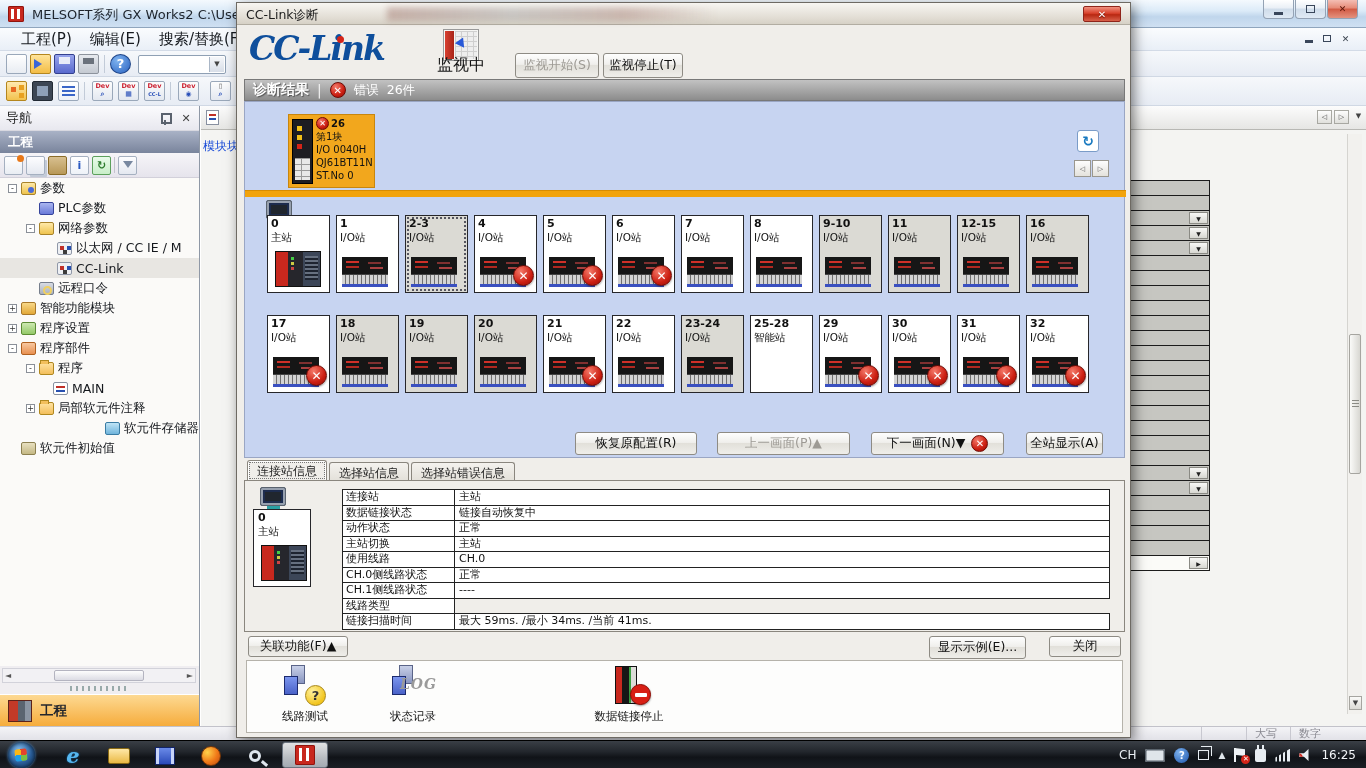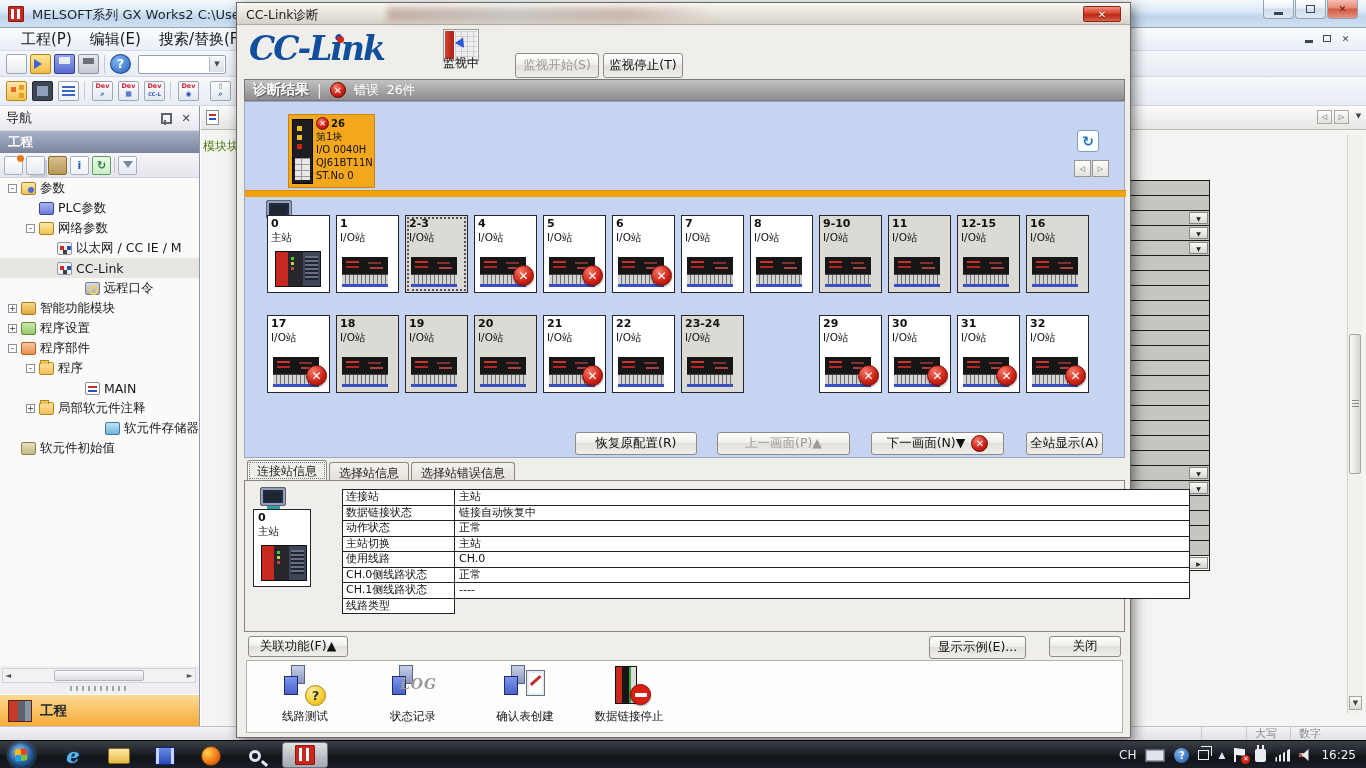--- a/index.html
+++ b/index.html
@@ -104,21 +104,21 @@
 .ci-1{background:linear-gradient(#fdfdfd,#dde2ea);border:1px solid #8a94a4}
 .ci-1:after{content:"";position:absolute;left:10px;top:2px;width:2px;height:17px;background:#9aa4b4}
 .ci-2{background:#2a66c8;border:1px solid #174084;box-shadow:inset 0 0 0 3px #bcd6f2}
 .ci-2:after{content:"";position:absolute;left:-4px;bottom:-3px;width:12px;height:9px;background:#4ca43c;border:1px solid #2c6c20}
 
 
 .editor{position:absolute;left:201px;top:106px;width:1165px;height:620px;background:#f4f4f2}
 .ed-tabstrip{position:absolute;left:0;top:0;width:100%;height:24px;background:linear-gradient(#fcfcfc,#e6e6e4);border-bottom:1px solid #b8b8b4}
 .ed-tab-ico{position:absolute;left:5px;top:4px;width:13px;height:15px;background:#fff;border:1px solid #8890a0}
 .ed-tab-ico:after{content:"";position:absolute;left:2px;top:3px;width:7px;height:2px;background:#c03028;box-shadow:0 4px 0 #2850b0}
-.ed-frag{position:absolute;left:2px;top:32px;width:34px;overflow:hidden;white-space:nowrap;font-size:12px;color:#4d7c0f}
+.ed-frag{position:absolute;left:2px;top:32px;width:34px;overflow:hidden;white-space:nowrap;font-size:12px;color:#1d4ed8}
 .ed-scrollbtn{position:absolute;width:15px;height:14px;top:4px;background:linear-gradient(#fdfdfd,#e0e0dc);border:1px solid #a8a8a2;font-size:7px;color:#444;text-align:center;line-height:13px}
 .param-grid{position:absolute;left:929px;top:75px;width:80px}
 .pcell{position:relative;height:16px;margin-top:-1px;background:#c6c6c1;border:1px solid #1c1c1c}
 .pcell.white{background:#fbfbf8}
 .pdrop{position:absolute;right:1px;top:1px;width:19px;height:12px;background:linear-gradient(#f8f8f6,#d8d8d2);border:1px solid #8a8a84;font-size:6px;color:#222;text-align:center;line-height:11px}
 .vscroll{position:absolute;left:1146px;top:28px;width:15px;height:580px;background:#f2f1ee;border-left:1px solid #d5d4d0}
 .vthumb{position:absolute;left:1px;top:200px;width:12px;height:140px;background:linear-gradient(90deg,#fafaf8,#d8d7d2);border:1px solid #a6a5a0;border-radius:2px}
 .vthumb:after{content:"";position:absolute;left:2px;top:65px;width:7px;height:7px;background:repeating-linear-gradient(#8a8a84 0 1px,transparent 1px 3px)}
 .varrow{position:absolute;left:1px;top:562px;width:13px;height:14px;background:linear-gradient(#fafaf8,#dcdbd6);border:1px solid #a6a5a0;font-size:7px;text-align:center;line-height:13px;color:#444}
 
@@ -173,21 +173,21 @@
  background:linear-gradient(#f0907f,#d8422c 45%,#b82812 55%,#d8604a);color:#fff;font-size:10px;font-weight:bold;
  display:flex;align-items:center;justify-content:center;text-shadow:0 1px 1px #6a0e04}
 .cclogo{position:absolute;left:12px;top:26px;width:150px;height:48px;color:#0f4f9c;
  font-family:"DejaVu Serif","Liberation Serif",serif;font-style:italic;font-weight:bold;font-size:33px;letter-spacing:-2px}
 .cclogo .reddot{position:absolute;left:88px;top:7px;width:7px;height:7px;border-radius:50%;background:#d42418}
 .monstat{position:absolute;left:206px;top:26px;width:36px;height:32px;background:#f6f6f4;border:1px solid #999;overflow:hidden}
 .monstat .mred{position:absolute;left:1px;top:1px;width:9px;height:28px;background:linear-gradient(90deg,#d84030,#a82418)}
 .monstat .mpanel{position:absolute;left:11px;top:1px;width:22px;height:28px;background:#eee;
  background-image:repeating-linear-gradient(#cfcfcf 0 1px,transparent 1px 5px),repeating-linear-gradient(90deg,#cfcfcf 0 1px,transparent 1px 6px)}
 .monstat .cursor{position:absolute;left:14px;top:9px;width:0;height:0;border:5px solid transparent;border-top:9px solid #2858d8;transform:rotate(-35deg)}
-.monstat-label{position:absolute;left:198px;top:52px;width:52px;text-align:center;font-size:12px;color:#111}
+.monstat-label{position:absolute;left:198px;top:52px;width:52px;text-align:center;font-size:16px;color:#111}
 .btn{position:absolute;display:flex;align-items:center;justify-content:center;font-size:12.5px;color:#111;
  background:linear-gradient(#fefefe,#f0efec 45%,#e2e0da 50%,#efeeea);border:1px solid #8e8b84;border-radius:3px}
 .btn.disabled{color:#9d9a94}
 .result-hdr{position:absolute;left:7px;top:76px;width:881px;height:22px;background:linear-gradient(#c2c2c2,#8c8c8c);
  border:1px solid #787878;display:flex;align-items:center;padding:0 8px;gap:8px}
 .rh-title{color:#fff;font-weight:bold;font-size:14px;text-shadow:1px 1px 1px #555}
 .rh-div{color:#f0f0f0;font-size:14px}
 .errball{width:16px;height:16px;border-radius:50%;flex:none;
  background:radial-gradient(circle at 35% 28%,#f47a6a,#cc1f12 60%,#8f0d06);border:1px solid #6e0a04;
  color:#fff;font-size:10px;font-weight:bold;text-align:center;line-height:15px}
@@ -227,21 +227,21 @@
  background:repeating-linear-gradient(#667080 0 2px,#1e2430 2px 4px)}
 .errbadge{position:absolute;right:2px;bottom:6px;width:21px;height:21px;border-radius:50%;
  background:radial-gradient(circle at 35% 28%,#f47a6a,#cc1f12 60%,#8f0d06);border:1px solid #6e0a04;
  color:#fff;font-size:12px;font-weight:bold;text-align:center;line-height:20px;box-shadow:0 1px 2px rgba(0,0,0,.4)}
 .tabs{position:absolute;left:10px;top:457px;height:21px;display:flex;align-items:flex-end}
 .tab{height:19px;padding:2px 9px 0;border:1px solid #8a867e;border-bottom:none;background:linear-gradient(#f4f2ee,#e3e0d9);
  border-radius:3px 3px 0 0;font-size:12px;margin-right:2px;color:#222}
 .tab.active{height:21px;background:#f0eeea;font-weight:normal;box-shadow:inset 0 0 0 1px #fff;outline:1px dotted #777;outline-offset:-3px}
 .tabpanel{position:absolute;left:7px;top:477px;width:881px;height:152px;border:1px solid #8a867e;background:#f0eeea}
 .stcard{position:absolute;left:8px;top:28px;width:58px;height:78px;background:#fff;border:1px solid #26262a;padding:2px 4px;font-size:10.5px}
-.itable{position:absolute;left:97px;top:9px;width:848px}
+.itable{position:absolute;left:97px;top:9px;width:768px}
 .itr{display:flex;margin-top:-1px}
 .itl{width:113px;border:1px solid #222;background:#fff;font-size:11px;padding:0 3px;line-height:14.5px;white-space:nowrap}
 .itv{flex:1;border:1px solid #222;border-left:none;background:#fff;font-size:11px;padding:0 4px;line-height:14.5px;white-space:nowrap;overflow:hidden}
 .toolspanel{position:absolute;left:9px;top:657px;width:877px;height:73px;background:#fdfdfc;border:1px solid #b5b2aa}
 .tool{position:absolute;top:3px;text-align:center}
 .tico{position:relative;width:48px;height:44px;margin:0 auto}
 .tmod{position:absolute;width:14px;height:19px;border:1px solid #1c2a6e}
 .tmod.a{left:10px;top:1px;background:linear-gradient(#c8d0e8,#8a96c0);border-color:#5a6488}
 .tmod.b{left:3px;top:12px;background:linear-gradient(#7c96ee,#4a62c8)}
 .qball{position:absolute;right:3px;bottom:2px;width:21px;height:21px;border-radius:50%;
@@ -403,21 +403,21 @@
         <div class="tree-row" style="padding-left: 44px;">
           <div class="expand" style="visibility: hidden;"></div>
           <div class="ti i-net-node"></div>
           <span class="tree-label">以太网 / CC IE / M</span>
         </div>
         <div class="tree-row hl" style="padding-left: 44px;">
           <div class="expand" style="visibility: hidden;"></div>
           <div class="ti i-net-node"></div>
           <span class="tree-label">CC-Link</span>
         </div>
-        <div class="tree-row" style="padding-left: 26px; justify-content: center;">
+        <div class="tree-row" style="padding-left: 26px;">
           <div class="expand" style="visibility: hidden;"></div>
           <div class="ti i-password"></div>
           <span class="tree-label">远程口令</span>
         </div>
         <div class="tree-row" style="padding-left: 8px;">
           <div class="expand">+</div>
           <div class="ti i-module"></div>
           <span class="tree-label">智能功能模块</span>
         </div>
         <div class="tree-row" style="padding-left: 8px;">
@@ -428,21 +428,21 @@
         <div class="tree-row" style="padding-left: 8px;">
           <div class="expand">-</div>
           <div class="ti i-prog-parts"></div>
           <span class="tree-label">程序部件</span>
         </div>
         <div class="tree-row" style="padding-left: 26px;">
           <div class="expand">-</div>
           <div class="ti i-folder"></div>
           <span class="tree-label">程序</span>
         </div>
-        <div class="tree-row" style="padding-left: 72px;">
+        <div class="tree-row" style="padding-left: 40px;">
           <div class="expand" style="visibility: hidden;"></div>
           <div class="ti i-program"></div>
           <span class="tree-label">MAIN</span>
         </div>
         <div class="tree-row" style="padding-left: 26px;">
           <div class="expand">+</div>
           <div class="ti i-folder"></div>
           <span class="tree-label">局部软元件注释</span>
         </div>
         <div class="tree-row" style="padding-left: 8px; justify-content: flex-end;">
@@ -633,20 +633,25 @@
           <div class="station" style="left: 367px; top: 213px;">
             <div class="st-no">22</div>
             <div class="st-type">I/O站</div>
             <div class="dev dev-io"></div>
           </div>
           <div class="station gray" style="left: 436px; top: 213px;">
             <div class="st-no">23-24</div>
             <div class="st-type">I/O站</div>
             <div class="dev dev-io"></div>
           </div>
+          <div class="station" style="left: 505px; top: 213px;">
+            <div class="st-no">25-28</div>
+            <div class="st-type">智能站</div>
+            <div class="dev dev-intelligent"></div>
+          </div>
           <div class="station" style="left: 574px; top: 213px;">
             <div class="st-no">29</div>
             <div class="st-type">I/O站</div>
             <div class="dev dev-io"></div>
             <div class="errbadge">✕</div>
           </div>
           <div class="station" style="left: 643px; top: 213px;">
             <div class="st-no">30</div>
             <div class="st-type">I/O站</div>
             <div class="dev dev-io"></div>
@@ -717,20 +722,24 @@
             <div class="itl">CH.0侧线路状态</div>
             <div class="itv">正常</div>
           </div>
           <div class="itr">
             <div class="itl">CH.1侧线路状态</div>
             <div class="itv">----</div>
           </div>
           <div class="itr">
             <div class="itl">线路类型</div>
           </div>
+          <div class="itr">
+            <div class="itl">链接扫描时间</div>
+            <div class="itv">最大 59ms. /最小 34ms. /当前 41ms.</div>
+          </div>
         </div>
     </div>
 
     <div class="btn" style="left:11px;top:633px;width:100px;height:21px">
         <span>关联功能(F)▲</span>
       </div>
     <div class="btn" style="left:692px;top:633px;width:97px;height:23px">
         <span>显示示例(E)...</span>
       </div>
     <div class="btn" style="left:812px;top:633px;width:72px;height:21px">
@@ -746,28 +755,20 @@
           </div>
           <div class="tool-label">线路测试</div>
         </div>
         <div class="tool" style="left: 118px; width: 96px;">
           <div class="tico">
             <div class="tmod a"></div>
             <div class="tmod b"></div>
             <div class="log-text">LOG</div>
           </div>
           <div class="tool-label">状态记录</div>
-        </div>
-        <div class="tool" style="left: 226px; width: 104px;">
-          <div class="tico">
-            <div class="tmod a"></div>
-            <div class="tmod b"></div>
-            <div class="sheet"></div>
-          </div>
-          <div class="tool-label">确认表创建</div>
         </div>
         <div class="tool" style="left: 320px; width: 124px;">
           <div class="tico">
             <div class="stopmod"></div>
             <div class="noentry"></div>
           </div>
           <div class="tool-label">数据链接停止</div>
         </div>
       </div>
   </div>

